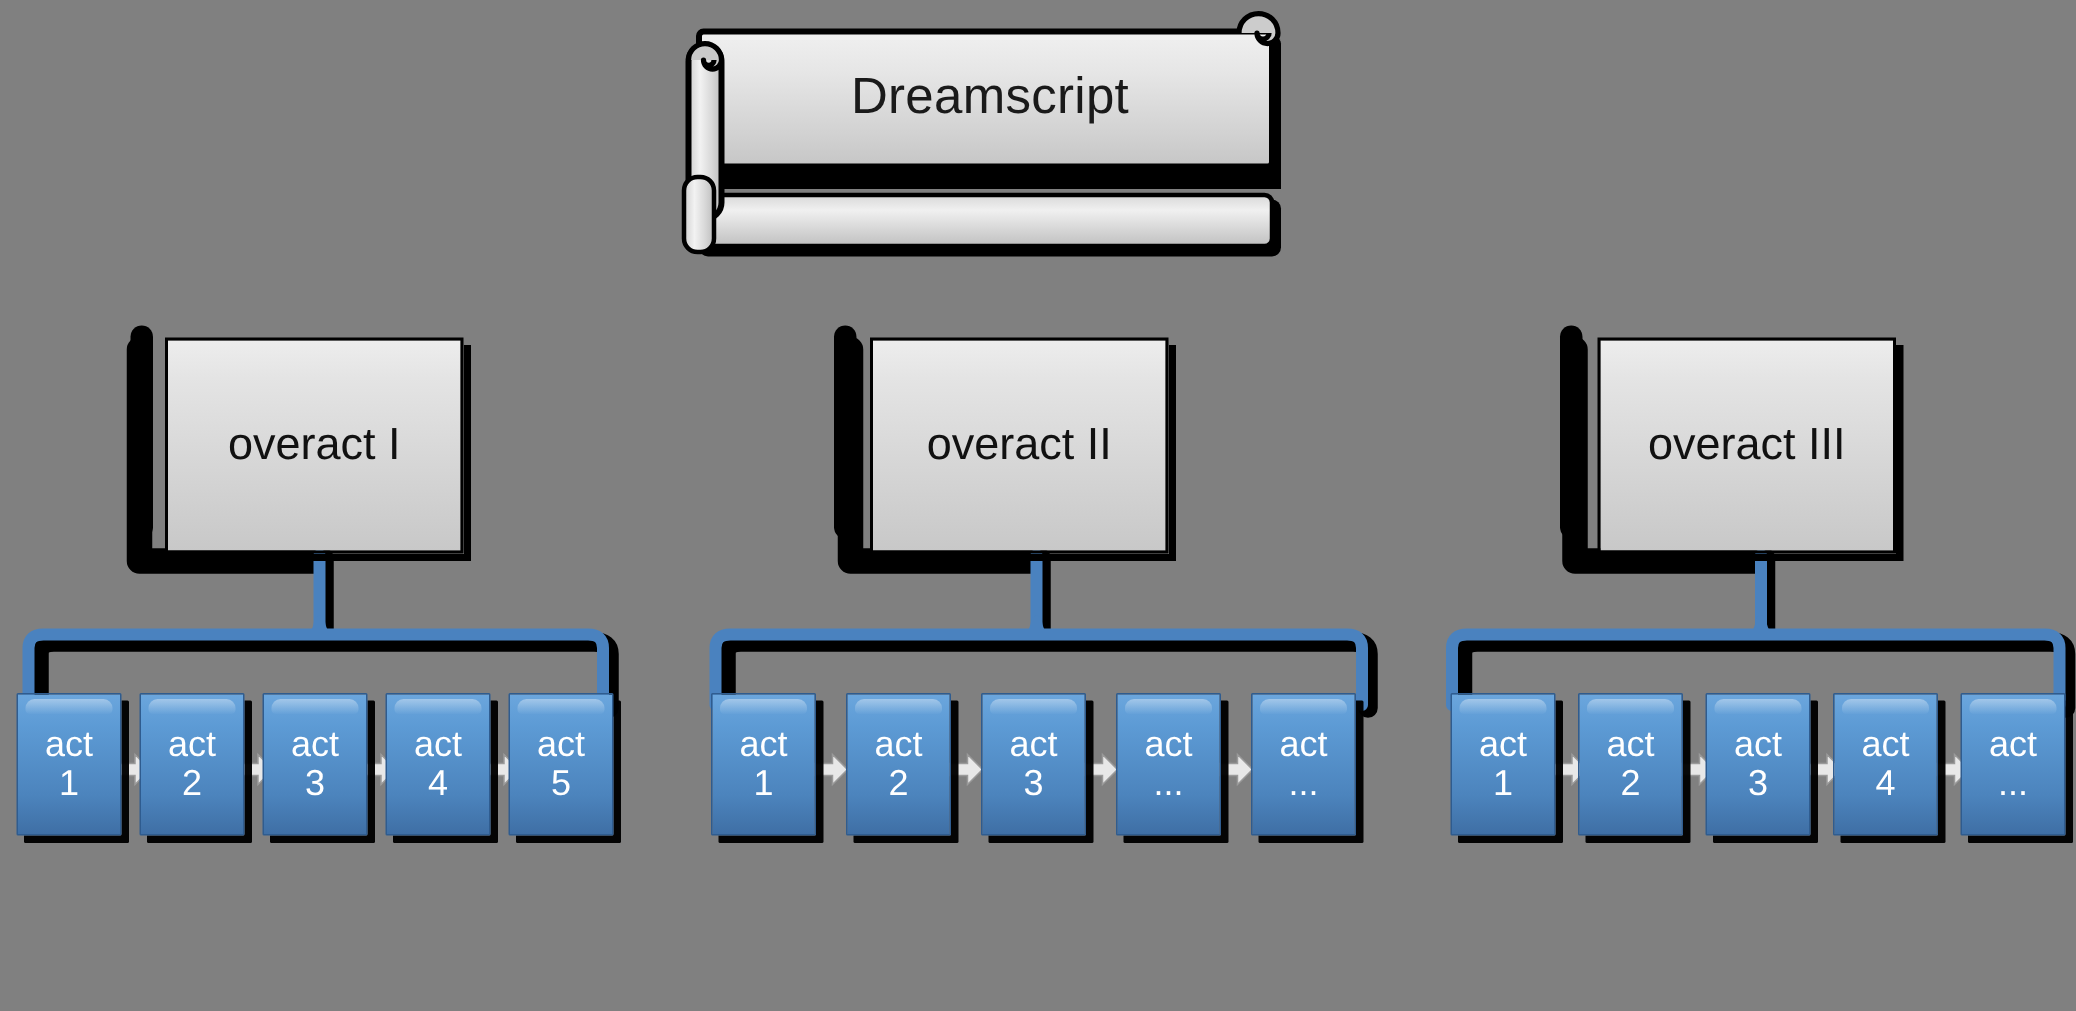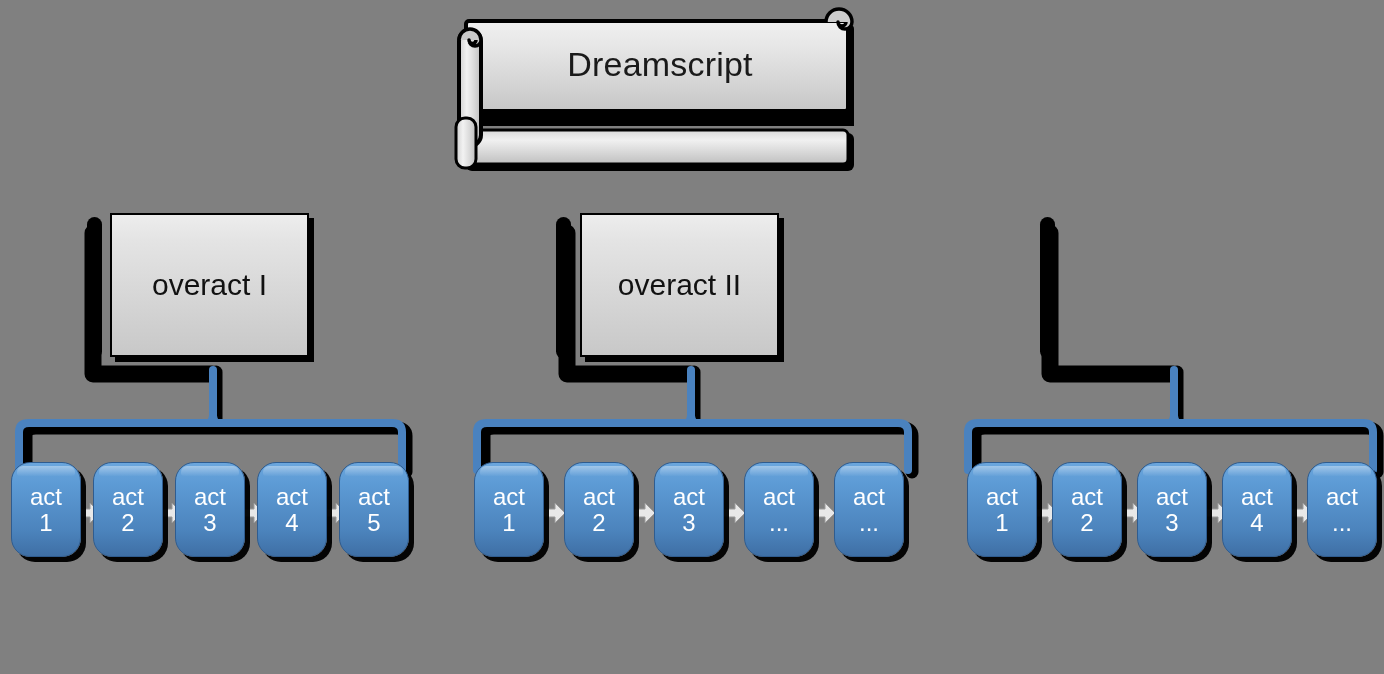--- a/index.html
+++ b/index.html
@@ -49,41 +49,42 @@
     position: absolute;
     width: 195px;
     height: 140px;
     background: linear-gradient(to bottom, #ededed 0%, #e4e4e4 18%, #d4d4d4 65%, #c8c8c8 100%);
     border: 2px solid #000000;
     box-shadow: 5px 5px 0 0 rgba(0,0,0,1);
     display: flex;
     align-items: center;
     justify-content: center;
     z-index: 5;
+    margin-top: 12px;
   }
   .overact-label {
     font-size: 30px;
     color: #111111;
     white-space: nowrap;
   }
   .overact-spine {
     position: absolute;
     width: 15px;
     height: 142px;
     background: #000000;
     border-radius: 8px;
     z-index: 4;
   }
 
   
   .act-box {
     position: absolute;
     width: 68px;
     height: 93px;
-    border-radius: 19px;
+    border-radius: 1px;
     background: linear-gradient(to bottom, #6ba6dd 0%, #5d9bd5 22%, #4c84bd 72%, #3f6fa5 100%);
     border: 1px solid #2f5c8f;
     box-shadow: 5px 5px 0 0 rgba(0,0,0,0.97);
     display: flex;
     flex-direction: column;
     align-items: center;
     justify-content: center;
     line-height: 1.08;
     z-index: 5;
   }
@@ -220,20 +221,23 @@
   <div class="overact-spine" style="left:87px;  top:217px;"></div>
   <div class="overact-spine" style="left:556px; top:217px;"></div>
   <div class="overact-spine" style="left:1040px;top:217px;"></div>
 
   <div class="overact-box" style="left:110px; top:213px;">
     <span class="overact-label">overact I</span>
   </div>
   <div class="overact-box" style="left:580px; top:213px;text-align:center;">
     <span class="overact-label">overact II</span>
   </div>
+  <div class="overact-box" style="left:1065px;top:213px;">
+    <span class="overact-label">overact III</span>
+  </div>
 
   <div class="act-box" style="left:11px; top:462px;">
     <span class="act-gloss"></span>
     <span class="act-word">act</span>
     <span class="act-num">1</span>
   </div>
   <div class="act-box" style="left:93px; top:462px;">
     <span class="act-gloss"></span>
     <span class="act-word">act</span>
     <span class="act-num">2</span>

